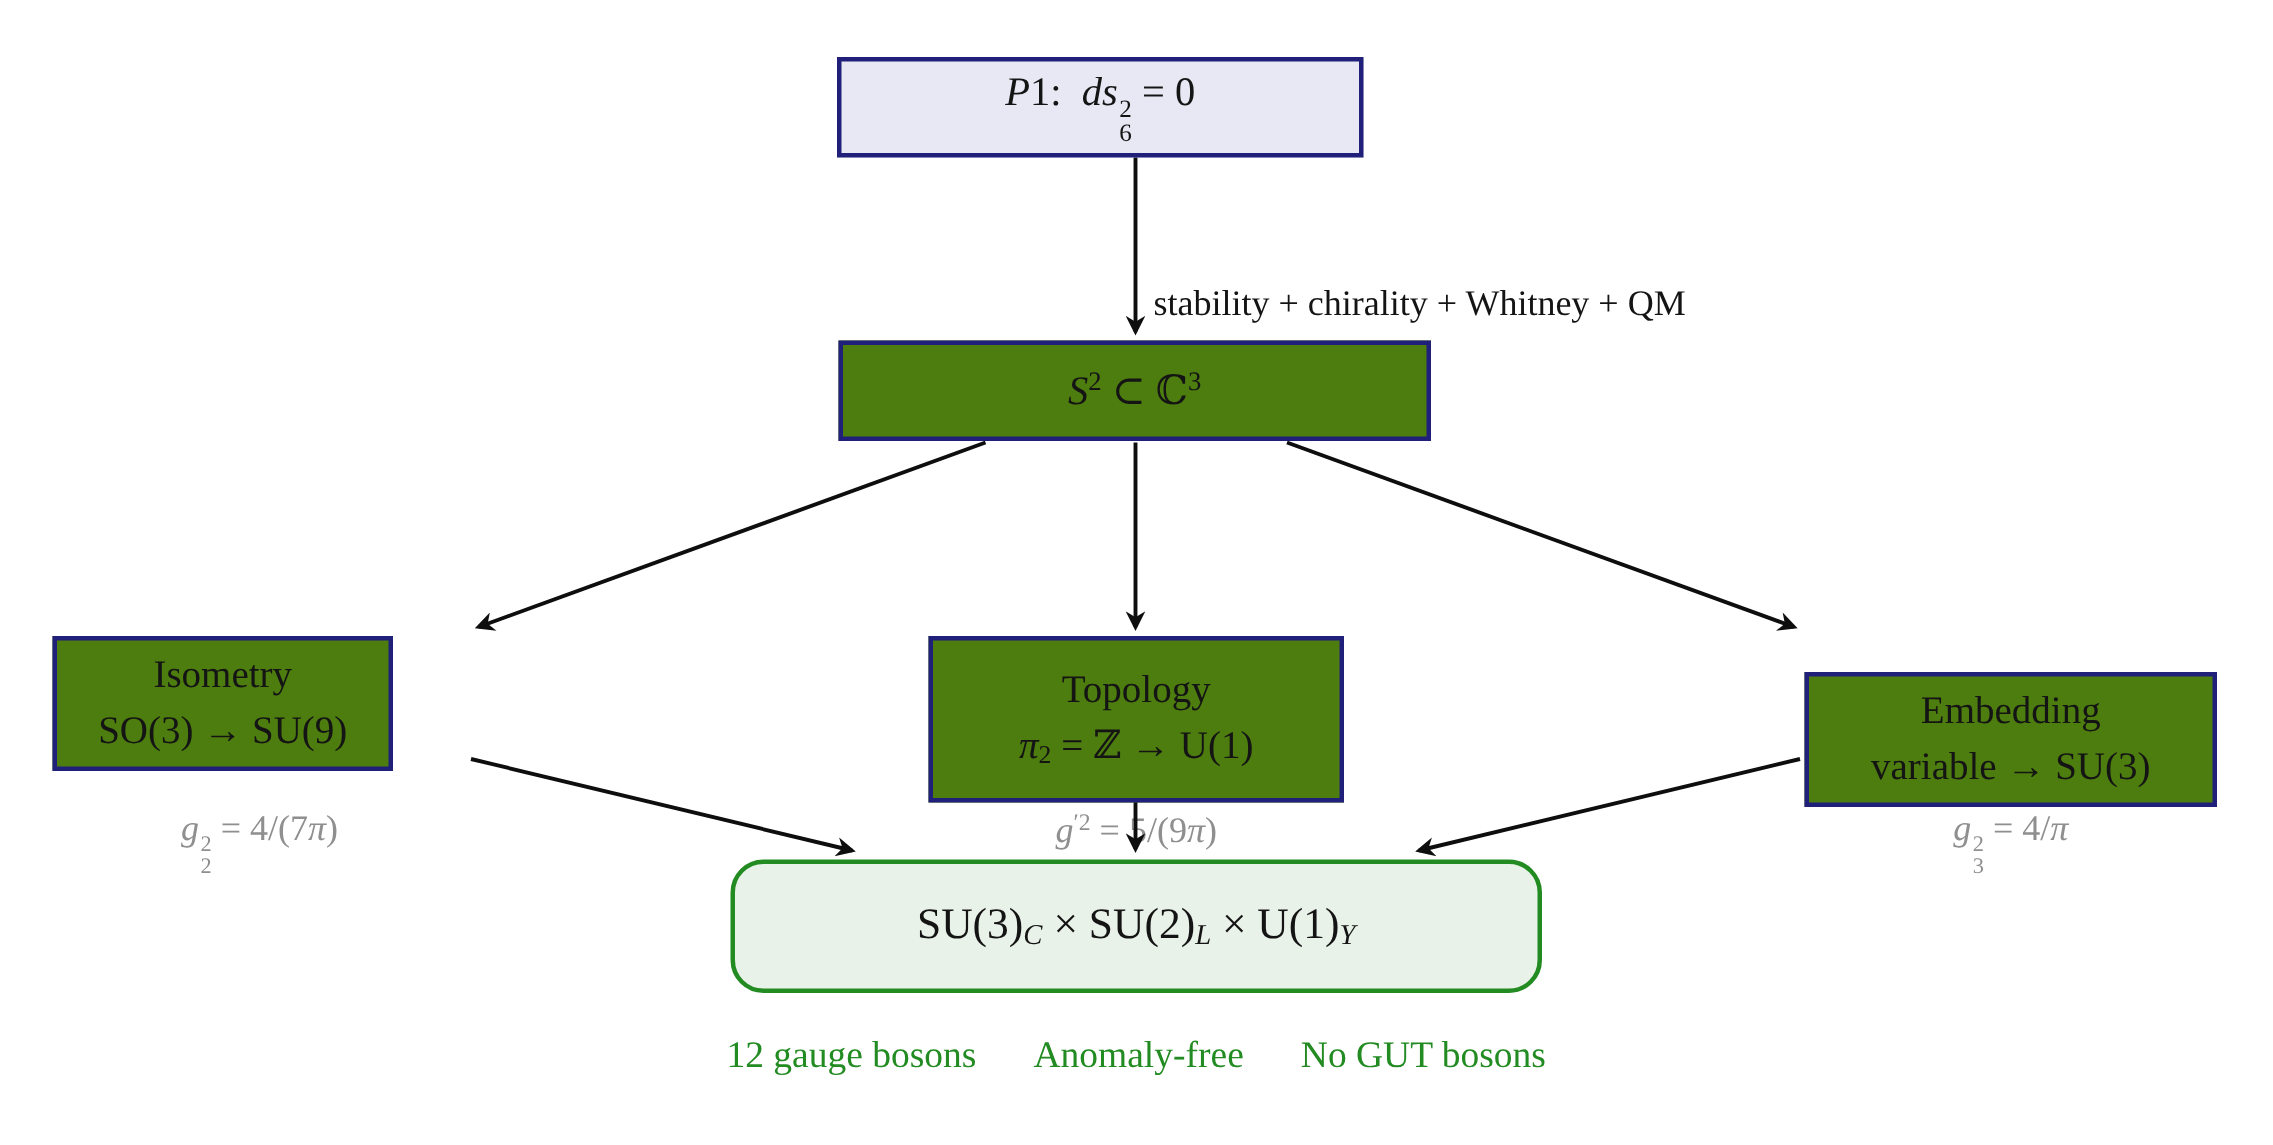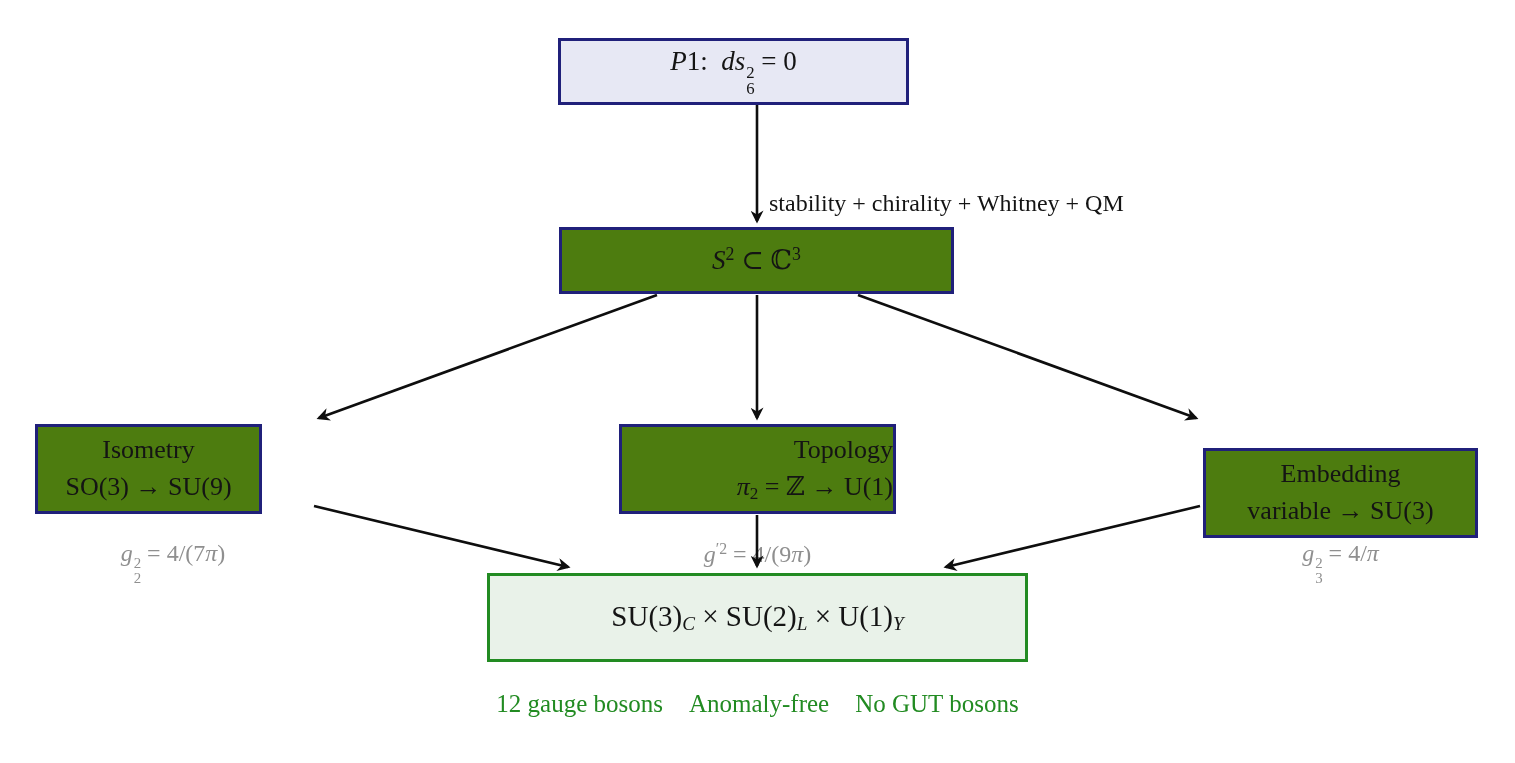--- a/index.html
+++ b/index.html
@@ -13,31 +13,31 @@
 
   .edges{position:absolute;left:0;top:0;width:1515px;height:763px;z-index:2;pointer-events:none;}
   .edges line{stroke:#0e0e0e;stroke-width:2.6;}
 
   .node{position:absolute;display:flex;flex-direction:column;align-items:center;justify-content:center;
         text-align:center;background:#4d7c0f;border:3px solid var(--navy,#20207a);z-index:3;}
   .node.lav{background:var(--lavender,#e7e8f4);}
   .node.sm{border-color:var(--green,#228B22);background:var(--green-fill,#e9f2e9);}
   .m-lg{font-size:27px;}
   .m-md{font-size:26px;line-height:1.42;}
-  .m-sm-box{font-size:29px;}
+  .m-sm-box{font-size:29px;border-radius:22px;}
 
   .edge-label{position:absolute;left:769px;top:150px;font-size:24px;z-index:1;white-space:nowrap;margin-top:40px;}
 
   .coupling{position:absolute;top:540px;font-size:24px;color:var(--gray,#8f8f8f);
             text-align:center;z-index:1;white-space:nowrap;}
   .coupling.c-left{left:35px;width:276px;}
   .coupling.c-mid{left:619px;width:277px;}
   .coupling.c-right{left:1203px;width:275px;}
 
-  .notes{position:absolute;left:0;right:0;top:690px;display:flex;justify-content:center;gap:26px;
+  .notes{position:absolute;left:0;right:0;top:690px;display:flex;justify-content:center;gap:38px;
          font-size:25px;color:var(--green,#228B22);z-index:1;white-space:nowrap;}
 
   
   .it{font-style:italic;}
   .sp{font-size:66%;vertical-align:0.52em;}
   .sb{font-size:66%;vertical-align:-0.22em;}
   .ss{display:inline-flex;flex-direction:column;align-items:flex-start;font-size:62%;
       line-height:0.95;vertical-align:-0.5em;margin-left:1px;}
 </style>
 </head>
@@ -71,35 +71,35 @@
 
   <div class="node m-lg" style="left:559px;top:227px;width:395px;height:67px;">
     <span><span class="it">S</span><span class="sp">2</span><span> ⊂ ℂ</span><span class="sp">3</span></span>
   </div>
 
   <div class="node m-md" style="left:35px;top:424px;width:227px;height:90px;">
     <span>Isometry</span>
     <span><span>SO(3) → SU(9)</span></span>
   </div>
 
-  <div class="node m-md" style="left:619px;top:424px;width:277px;height:90px;align-items:flex-end;">
+  <div class="node m-md" style="left:619px;top:424px;width:277px;height:111px;">
     <span>Topology</span>
     <span><span class="it">π</span><span class="sb">2</span><span> = ℤ → U(1)</span></span>
   </div>
 
   <div class="node m-md" style="left:1203px;top:448px;width:275px;height:90px;">
     <span>Embedding</span>
     <span><span>variable → SU(3)</span></span>
   </div>
 
   <div class="coupling c-left"><span class="it">g</span><span class="ss">
         <span>2</span>
         <span>2</span>
       </span><span> = 4/(7</span><span class="it">π</span><span>)</span></div>
-  <div class="coupling c-mid"><span class="it">g</span><span class="sp">′2</span><span> = 4/(9</span><span class="it">π</span><span>)</span></div>
+  <div class="coupling c-mid"><span class="it">g</span><span class="sp">′2</span><span> = 5/(9</span><span class="it">π</span><span>)</span></div>
   <div class="coupling c-right"><span class="it">g</span><span class="ss">
         <span>2</span>
         <span>3</span>
       </span><span> = 4/</span><span class="it">π</span></div>
 
   <div class="node sm m-sm-box" style="left:487px;top:573px;width:541px;height:89px;">
     <span><span>SU(3)</span><span class="sb it">C</span><span> × SU(2)</span><span class="sb it">L</span><span> × U(1)</span><span class="sb it">Y</span></span>
   </div>
 
   <div class="notes">

